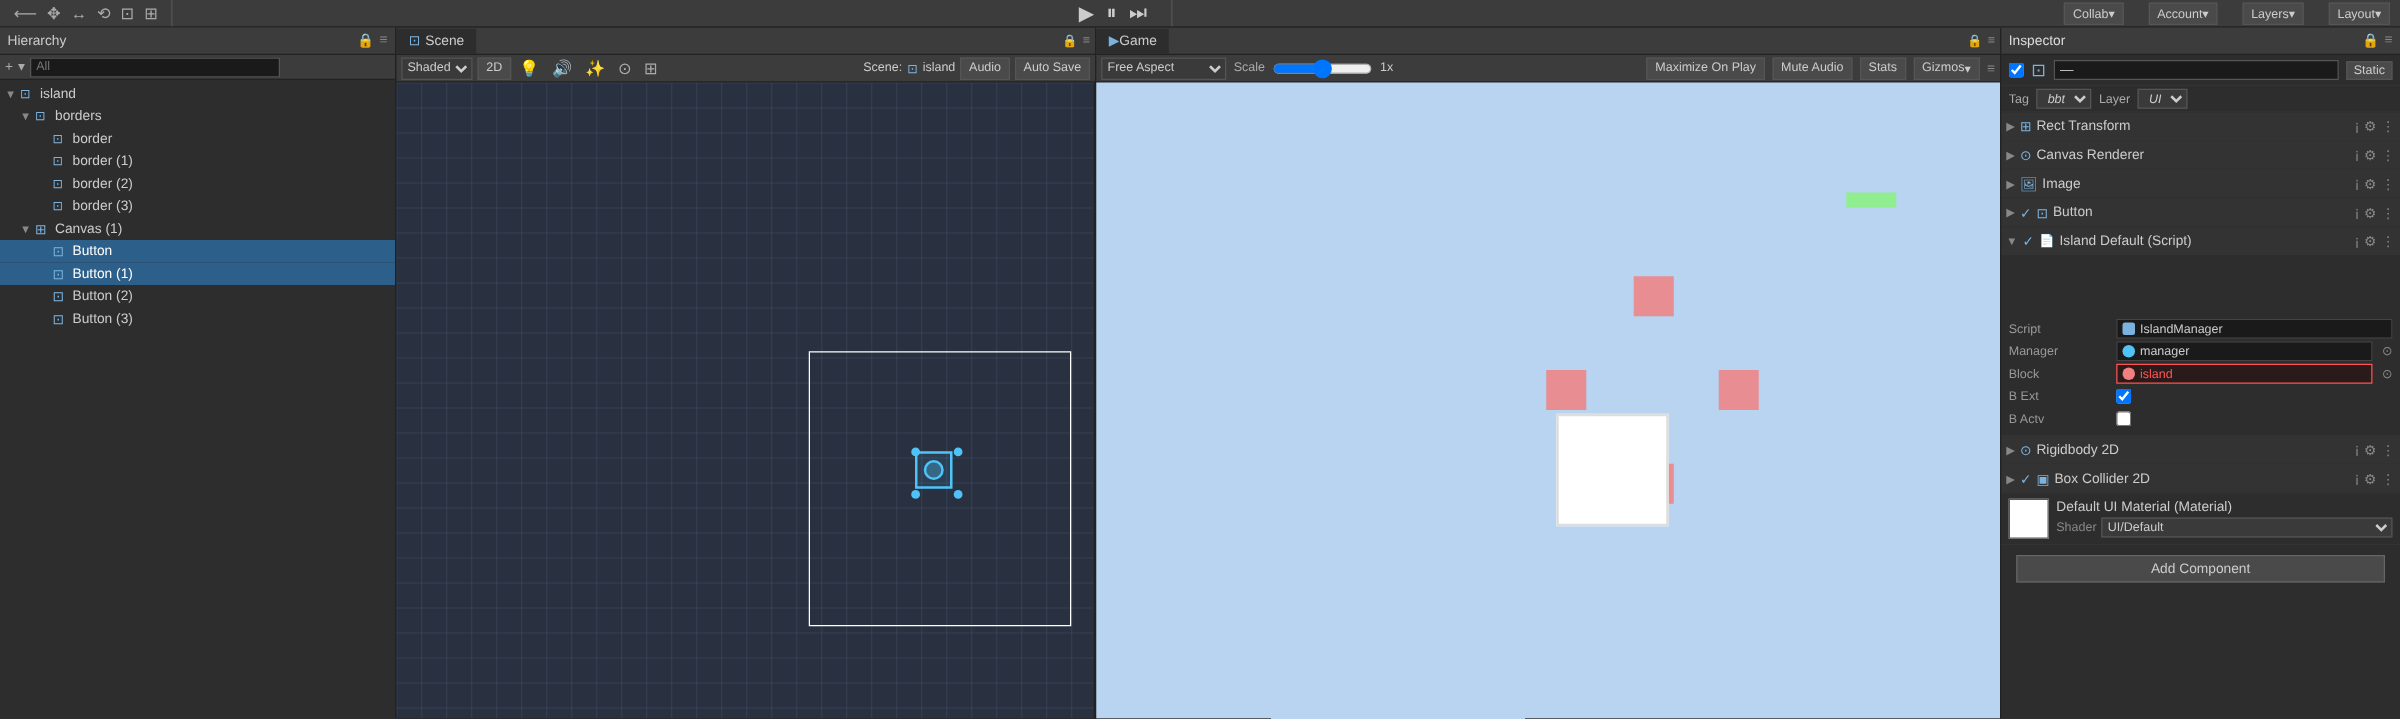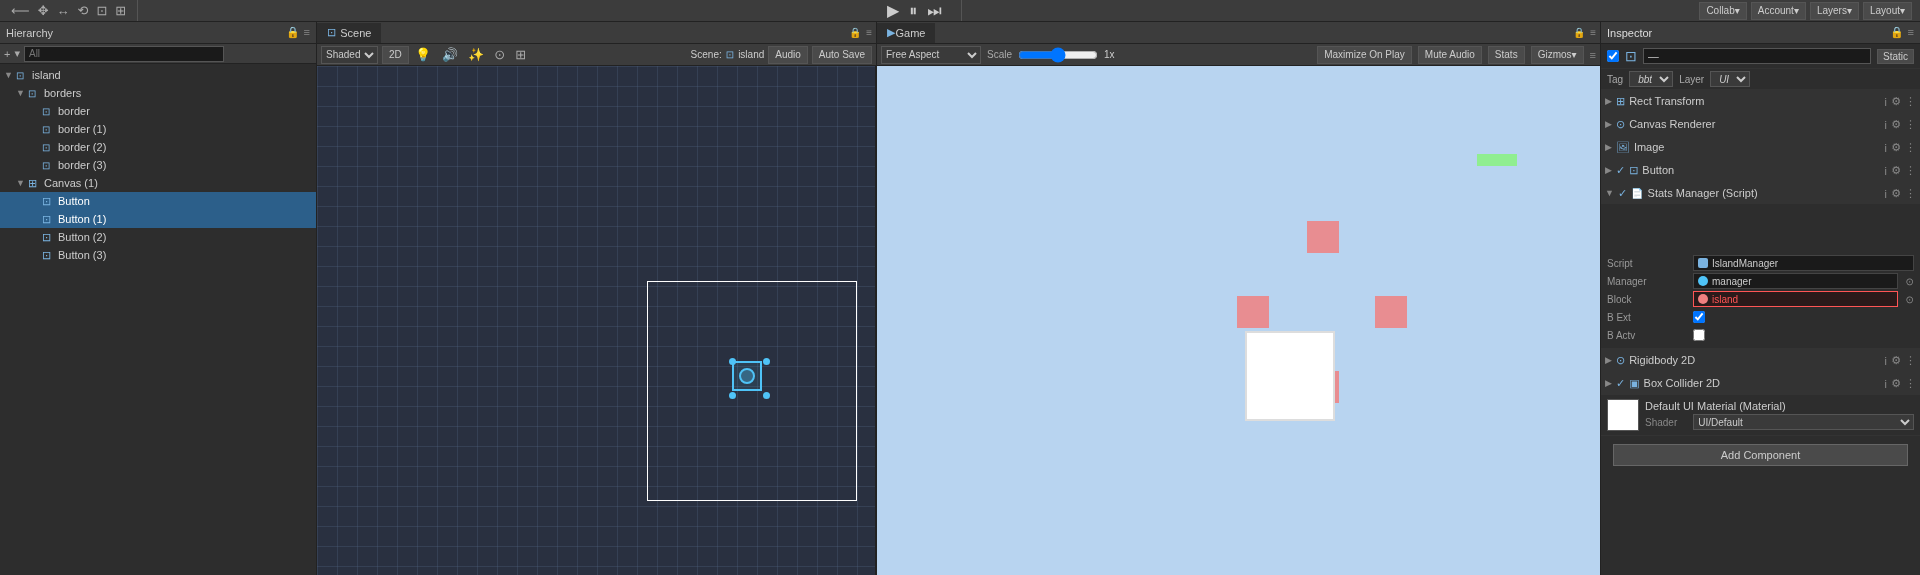--- a/index.html
+++ b/index.html
@@ -365,21 +365,21 @@
     <button class="toolbar-icon-btn">⊡</button>
     <button class="toolbar-icon-btn">⊞</button>
   </div>
 
   <div style="display:flex;align-items:center;gap:4px;padding:0 16px;border-right:1px solid #555;height:100%;margin-left:auto;margin-right:auto;">
     <button class="toolbar-icon-btn" style="font-size:16px;color:#ccc;">▶</button>
     <button class="toolbar-icon-btn" style="font-size:16px;color:#ccc;">⏸</button>
     <button class="toolbar-icon-btn" style="font-size:16px;color:#ccc;">⏭</button>
   </div>
 
-  <div style="display:flex;align-items:center;gap:4px;padding:4px 8px;height:100%;">
+  <div style="display:flex;align-items:center;gap:20px;padding:4px 8px;height:100%;">
     <button class="toolbar-btn">Collab▾</button>
     <button class="toolbar-btn">Account▾</button>
     <button class="toolbar-btn">Layers▾</button>
     <button class="toolbar-btn">Layout▾</button>
   </div>
 </div>
 
 <div class="main-area">
 
   <div class="hierarchy-panel">
@@ -639,21 +639,21 @@
         <span style="color:#888;">⚙</span>
         <span style="color:#888;">⋮</span>
       </div>
     </div>
 
     <div class="component-section">
       <div class="component-header">
         <span style="color:#888;font-size:9px;">▼</span>
         <span style="color:#7ab3e0;">✓</span>
         <span style="color:#7ab3e0;font-size:10px;">📄</span>
-        <span class="component-title">Stats Manager (Script)</span>
+        <span class="component-title">Island Default (Script)</span>
         <span style="color:#888;">ℹ</span>
         <span style="color:#888;">⚙</span>
         <span style="color:#888;">⋮</span>
       </div>
       <div class="component-body">
 
         <div class="prop-row">
           <span class="prop-label">Script</span>
           <div class="prop-value-obj" style="flex:1;background:#1a1a1a;border:1px solid #444;height:16px;display:flex;align-items:center;padding:0 4px;gap:4px;">
             <span style="width:10px;height:10px;background:#7ab3e0;display:inline-block;border-radius:2px;"></span>
@@ -711,21 +711,21 @@
         <span style="color:#888;">ℹ</span>
         <span style="color:#888;">⚙</span>
         <span style="color:#888;">⋮</span>
       </div>
     </div>
 
     <div class="material-section">
       <div class="material-preview"></div>
       <div class="material-info">
         <div class="material-name">Default UI Material (Material)</div>
-        <div style="display:flex;align-items:center;gap:16px;margin-top:2px;">
+        <div style="display:flex;align-items:center;gap:4px;margin-top:2px;">
           <span style="color:#888;">Shader</span>
           <select style="background:#3a3a3a;border:1px solid #555;color:#ccc;font-size:10px;height:16px;flex:1;" title="UI/Default">
             <option>UI/Default</option>
           </select>
         </div>
       </div>
     </div>
 
     <button class="add-component-btn">Add Component</button>
 

